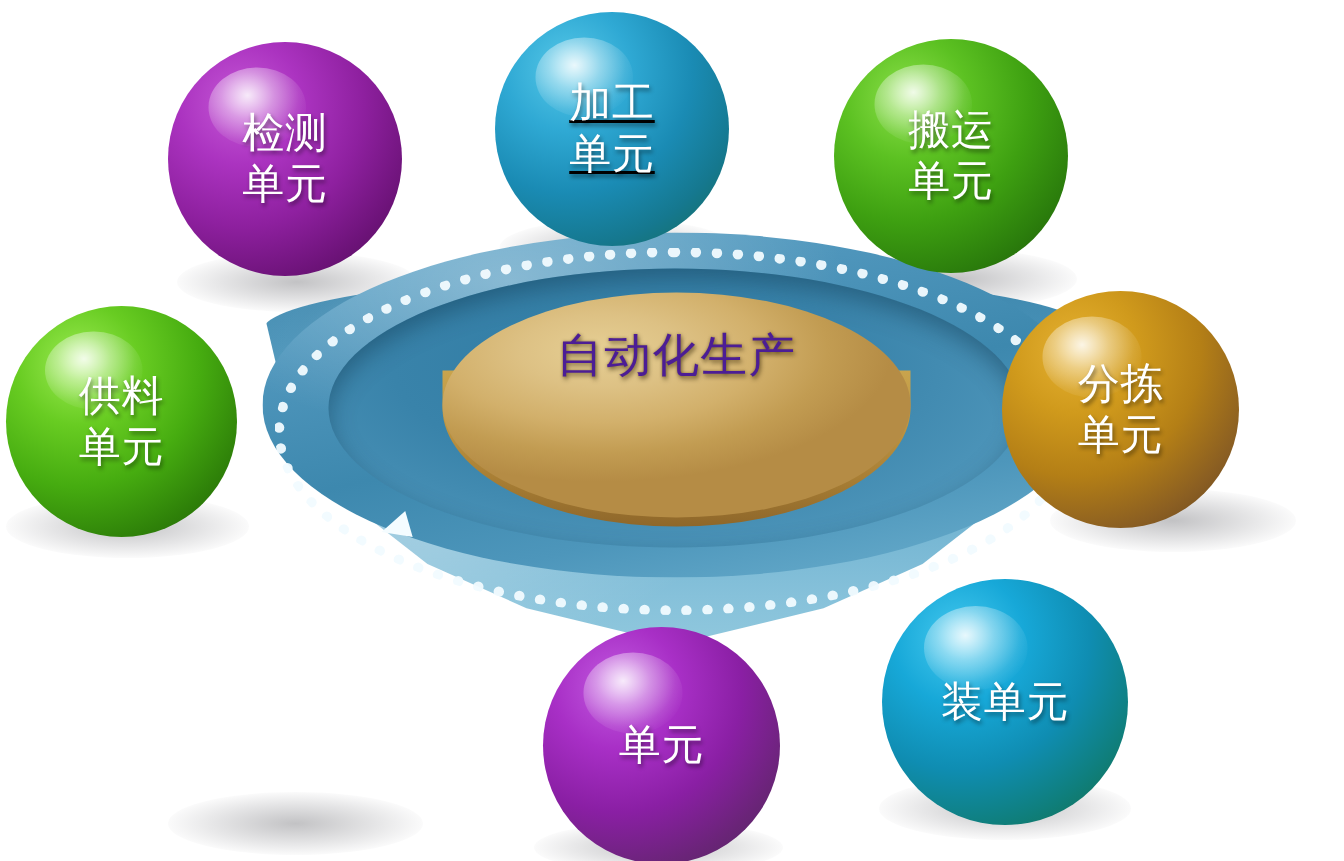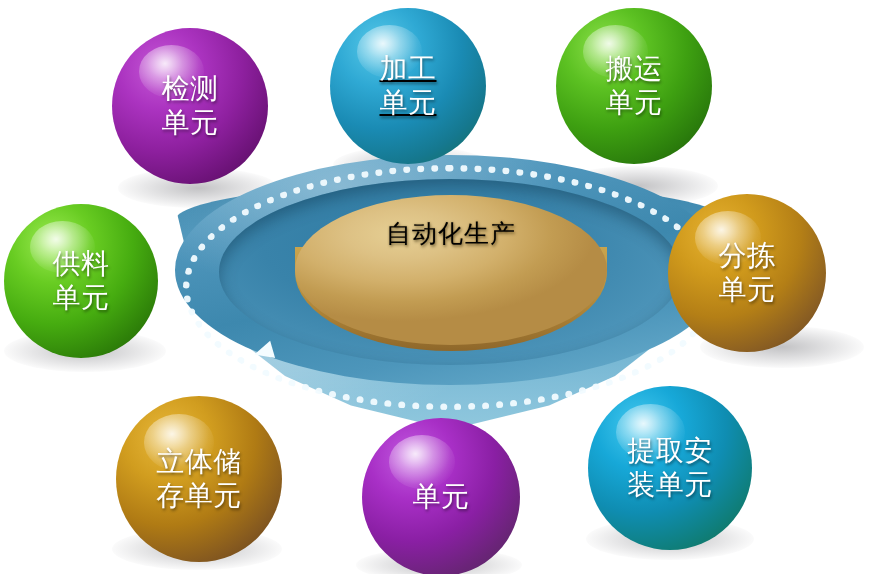--- a/index.html
+++ b/index.html
@@ -151,22 +151,22 @@
     pointer-events: none;
   }
 
   
   .center-caption {
     position: absolute;
     left: 108px;
     top: 62px;
     width: 336px;
     text-align: center;
-    color: #000000;
-    font-size: 25px;
+    color: #4c1d95;
+    font-size: 31px;
     line-height: 1.33;
     letter-spacing: 1px;
     font-weight: 500;
     text-shadow: 1px 2px 3px rgba(50,35,5,0.55), 0 0 2px rgba(90,70,20,0.5);
     pointer-events: none;
   }
 
   
   .sphere {
     position: absolute;
@@ -264,21 +264,21 @@
   </div>
 
   <div class="sphere s-cyan" style="left:330px; top:8px; width:156px; height:156px;">
     <div class="gloss"></div>
     <div class="label">
       <div>加工</div>
       <div>单元</div>
     </div>
   </div>
 
-  <div class="sphere s-green" style="left:556px; top:8px; width:156px; height:156px;">
+  <div class="sphere s-green" style="left:556px; top:26px; width:156px; height:156px;">
     <div class="gloss"></div>
     <div class="label">
       <div>搬运</div>
       <div>单元</div>
     </div>
   </div>
 
   <div class="sphere s-green2" style="left:4px; top:204px; width:154px; height:154px;align-items:center;">
     <div class="gloss"></div>
     <div class="label">
@@ -288,36 +288,28 @@
   </div>
 
   <div class="sphere s-gold" style="left:668px; top:194px; width:158px; height:158px;">
     <div class="gloss"></div>
     <div class="label">
       <div>分拣</div>
       <div>单元</div>
     </div>
   </div>
 
-  <div class="sphere s-gold2" style="left:116px; top:396px; width:166px; height:166px;">
-    <div class="gloss"></div>
-    <div class="label">
-      <div>立体储</div>
-      <div>存单元</div>
-    </div>
-  </div>
 
   <div class="sphere s-purple" style="left:362px; top:418px; width:158px; height:158px;">
     <div class="gloss"></div>
     <div class="label">
       <div>单元</div>
     </div>
   </div>
 
   <div class="sphere s-teal" style="left:588px; top:386px; width:164px; height:164px;">
     <div class="gloss"></div>
     <div class="label">
-      <div>提取安</div>
       <div>装单元</div>
     </div>
   </div>
 
 </div>
 
 </body></html>

